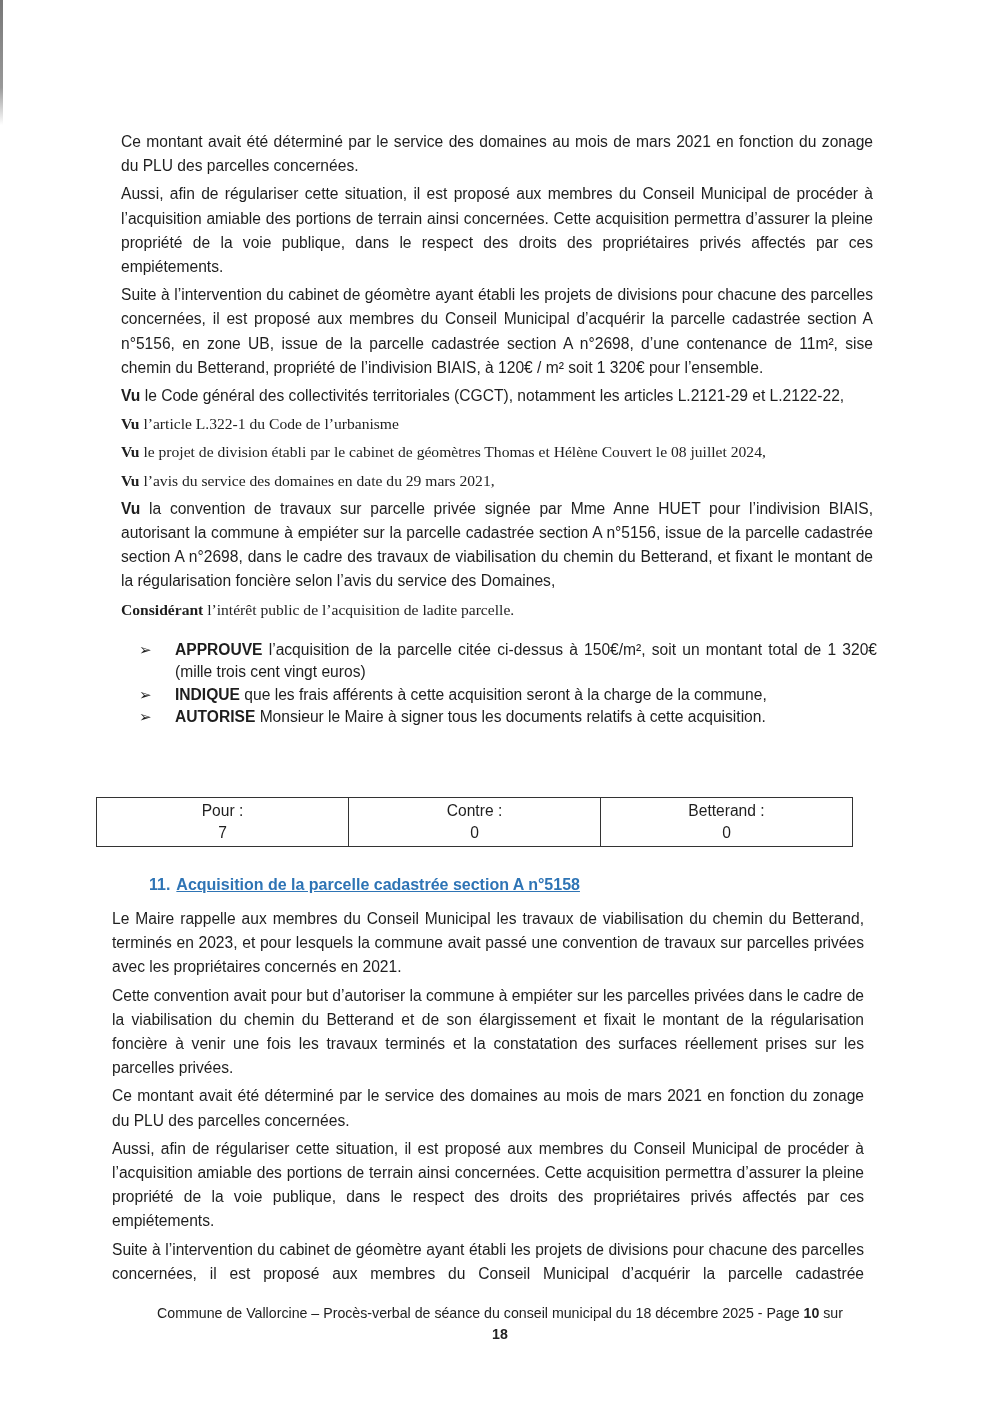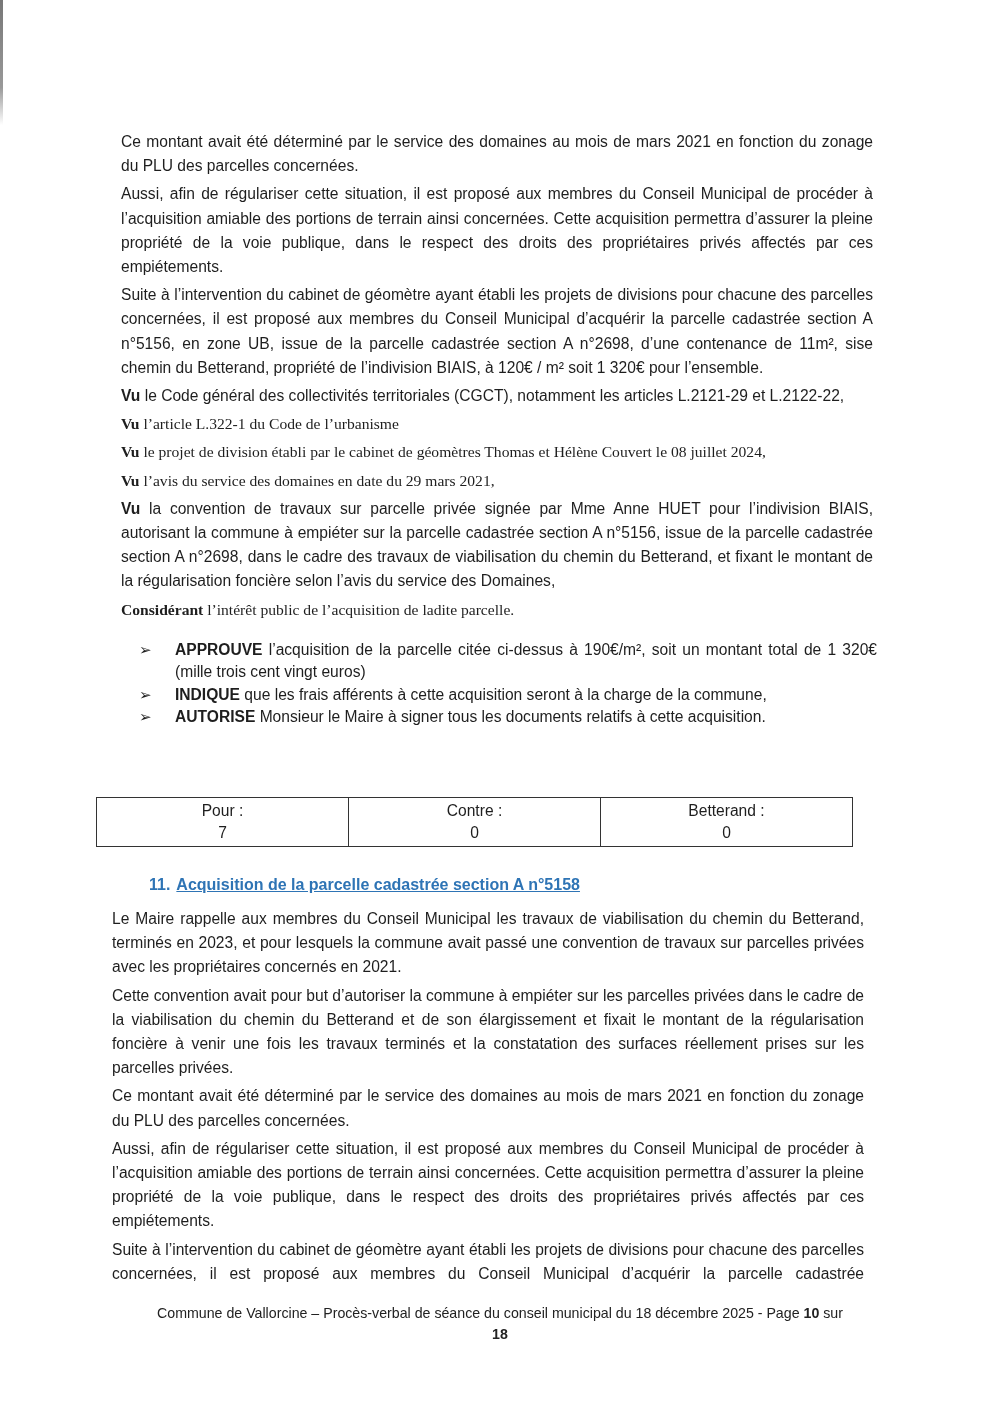--- a/index.html
+++ b/index.html
@@ -37,21 +37,21 @@
 
   <p><b>Vu</b><span> le Code général des collectivités territoriales (CGCT), notamment les articles L.2121-29 et L.2122-22,</span></p>
   <p class="nojust"><b>Vu</b><span> l’article L.322-1 du Code de l’urbanisme</span></p>
   <p class="nojust"><b>Vu</b><span> le projet de division établi par le cabinet de géomètres Thomas et Hélène Couvert le 08 juillet 2024,</span></p>
   <p class="nojust"><b>Vu</b><span> l’avis du service des domaines en date du 29 mars 2021,</span></p>
   <p><b>Vu</b><span> la convention de travaux sur parcelle privée signée par Mme Anne HUET pour l’indivision BIAIS, autorisant la commune à empiéter sur la parcelle cadastrée section A n°5156, issue de la parcelle cadastrée section A n°2698, dans le cadre des travaux de viabilisation du chemin du Betterand, et fixant le montant de la régularisation foncière selon l’avis du service des Domaines,</span></p>
   <p class="nojust"><b>Considérant</b><span> l’intérêt public de l’acquisition de ladite parcelle.</span></p>
 
   <div class="gap"></div>
   <ul class="actions">
-    <li><span class="bullet">➢</span><b>APPROUVE</b><span> l’acquisition de la parcelle citée ci-dessus à 190€/m², soit un montant total de 1 320€ (mille trois cent vingt euros)</span></li>
+    <li><span class="bullet">➢</span><b>APPROUVE</b><span> l’acquisition de la parcelle citée ci-dessus à 150€/m², soit un montant total de 1 320€ (mille trois cent vingt euros)</span></li>
     <li><span class="bullet">➢</span><b>INDIQUE</b><span> que les frais afférents à cette acquisition seront à la charge de la commune,</span></li>
     <li><span class="bullet">➢</span><b>AUTORISE</b><span> Monsieur le Maire à signer tous les documents relatifs à cette acquisition.</span></li>
   </ul>
 </div>
 
 <table class="vote">
   <tbody>
       <tr>
     <td>
       <div>Pour :</div>

